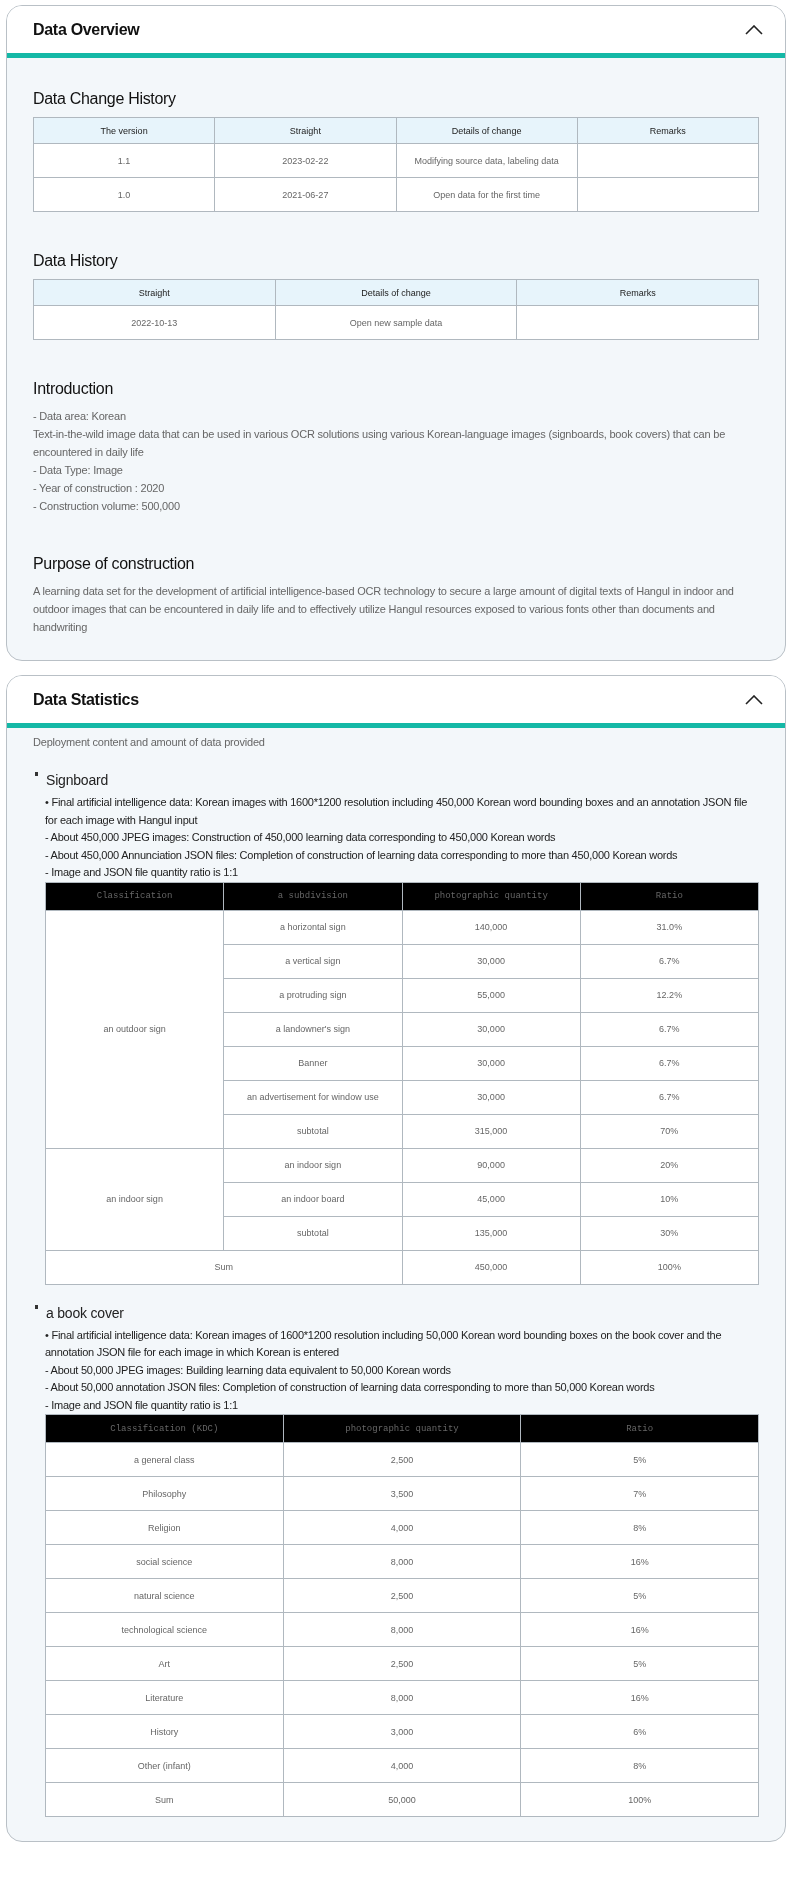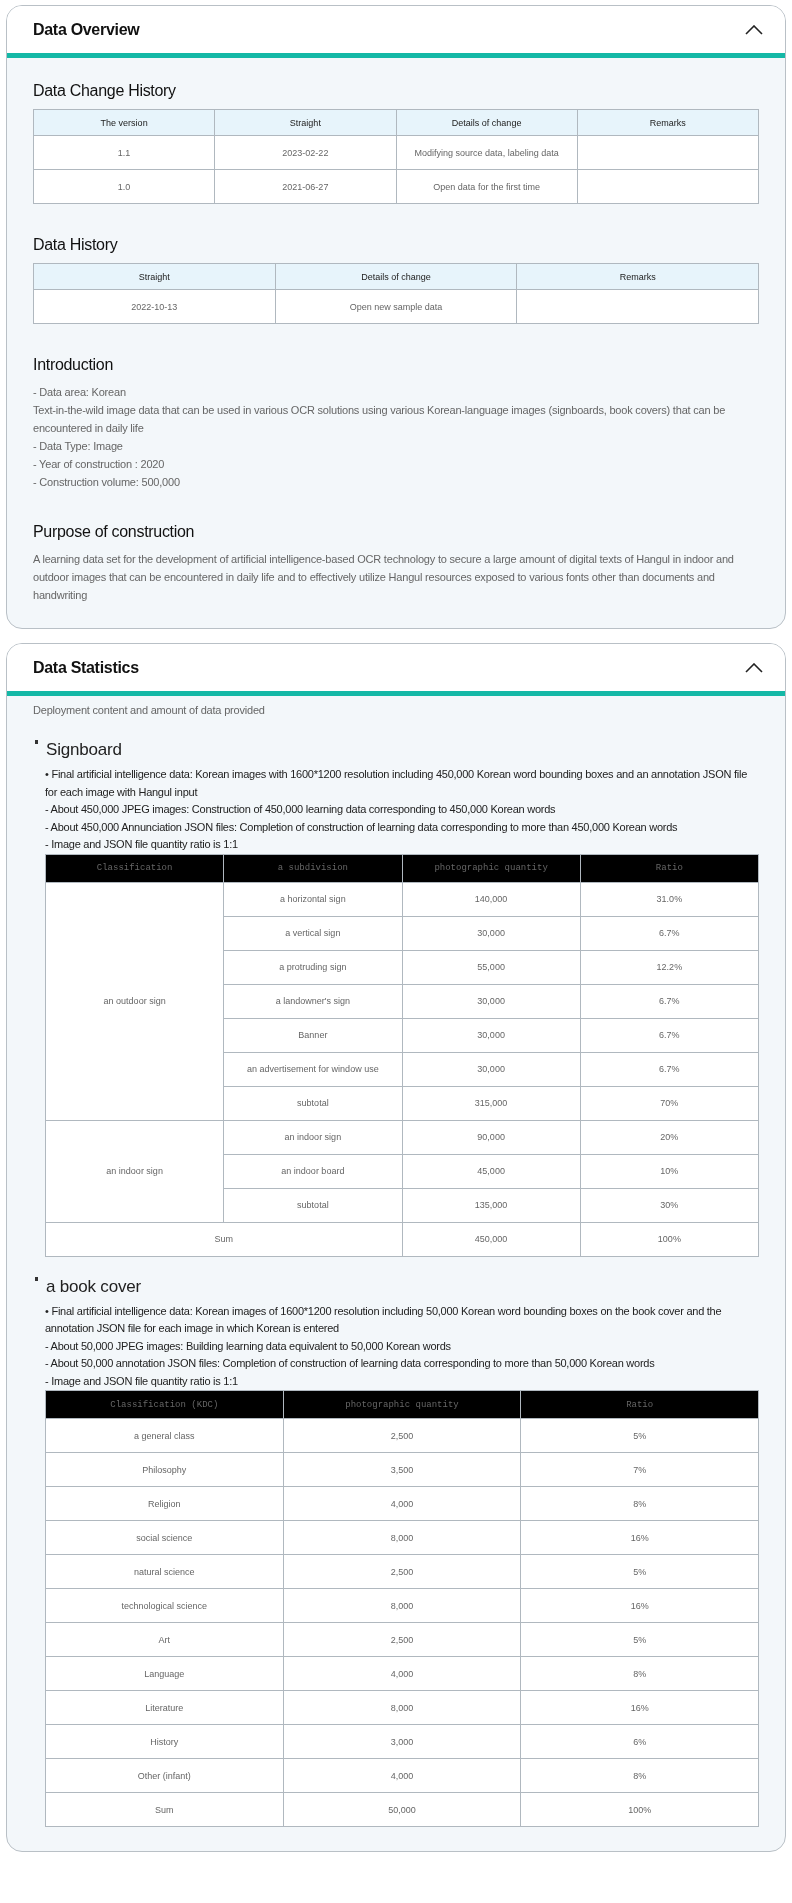--- a/index.html
+++ b/index.html
@@ -38,21 +38,21 @@
     display: flex; align-items: center; justify-content: center;
   }
   .card-body { padding: 16px 26px 24px 26px; }
   .sec-title {
     font-size: 16px;
     color: #111;
     letter-spacing: -0.3px;
     margin-top: 14px;
     margin-bottom: 9px;
   }
-  .sec-title.first { margin-top: 8px; }
+  .sec-title.first { margin-top: 16px; }
   table.grid {
     width: 100%;
     border-collapse: collapse;
     background: #fff;
     table-layout: fixed;
   }
   table.grid th, table.grid td {
     border: 1px solid #b0b8bf;
     text-align: center;
     font-size: 9px;
@@ -74,21 +74,21 @@
   }
   .spacer-24 { height: 24px; }
   .subdesc {
     font-size: 11px;
     color: #666;
     margin: 2px 0 24px 0;
     letter-spacing: -0.2px;
   }
   .bullet-head {
     display: flex; align-items: flex-start;
-    font-size: 17px; color: #222;
+    font-size: 14px; color: #222;
     margin-bottom: 6px;
     letter-spacing: -0.2px;
   }
   .bullet-dot {
     width: 3px; height: 4px; background: #333;
     margin: 0 8px 0 2px;
   }
   .desc {
     padding-left: 12px;
     font-size: 11px; color: #222;
@@ -325,25 +325,20 @@
               <td>technological science</td>
               <td>8,000</td>
               <td>16%</td>
             </tr>
             <tr>
               <td>Art</td>
               <td>2,500</td>
               <td>5%</td>
             </tr>
             <tr>
-              <td>Language</td>
-              <td>4,000</td>
-              <td>8%</td>
-            </tr>
-            <tr>
               <td>Literature</td>
               <td>8,000</td>
               <td>16%</td>
             </tr>
             <tr>
               <td>History</td>
               <td>3,000</td>
               <td>6%</td>
             </tr>
             <tr>

